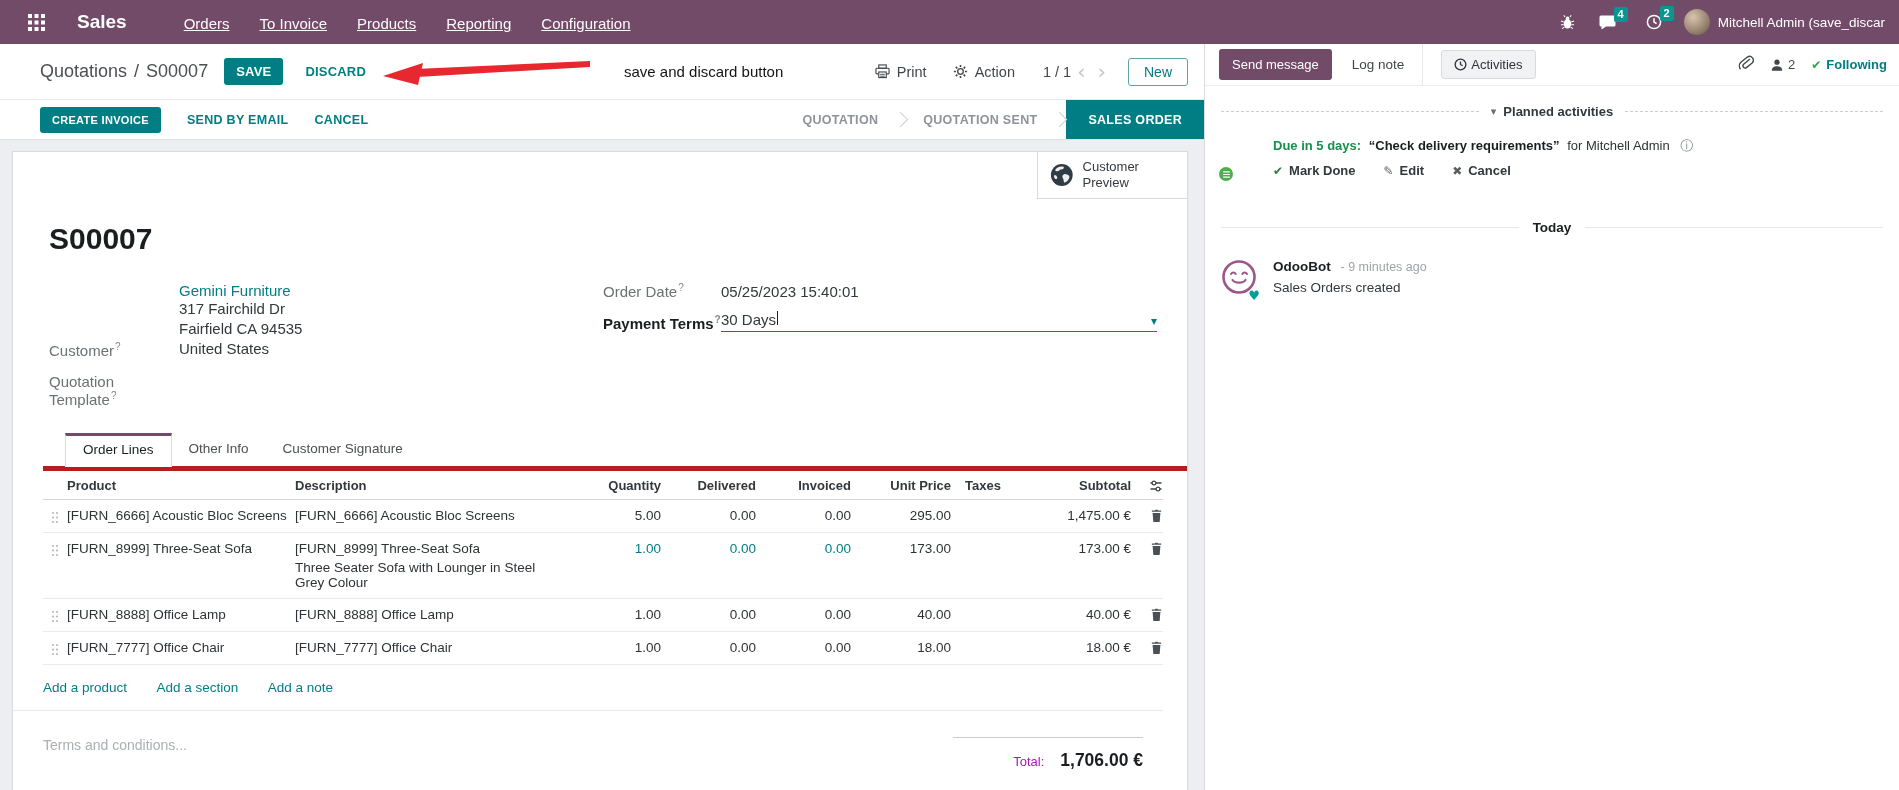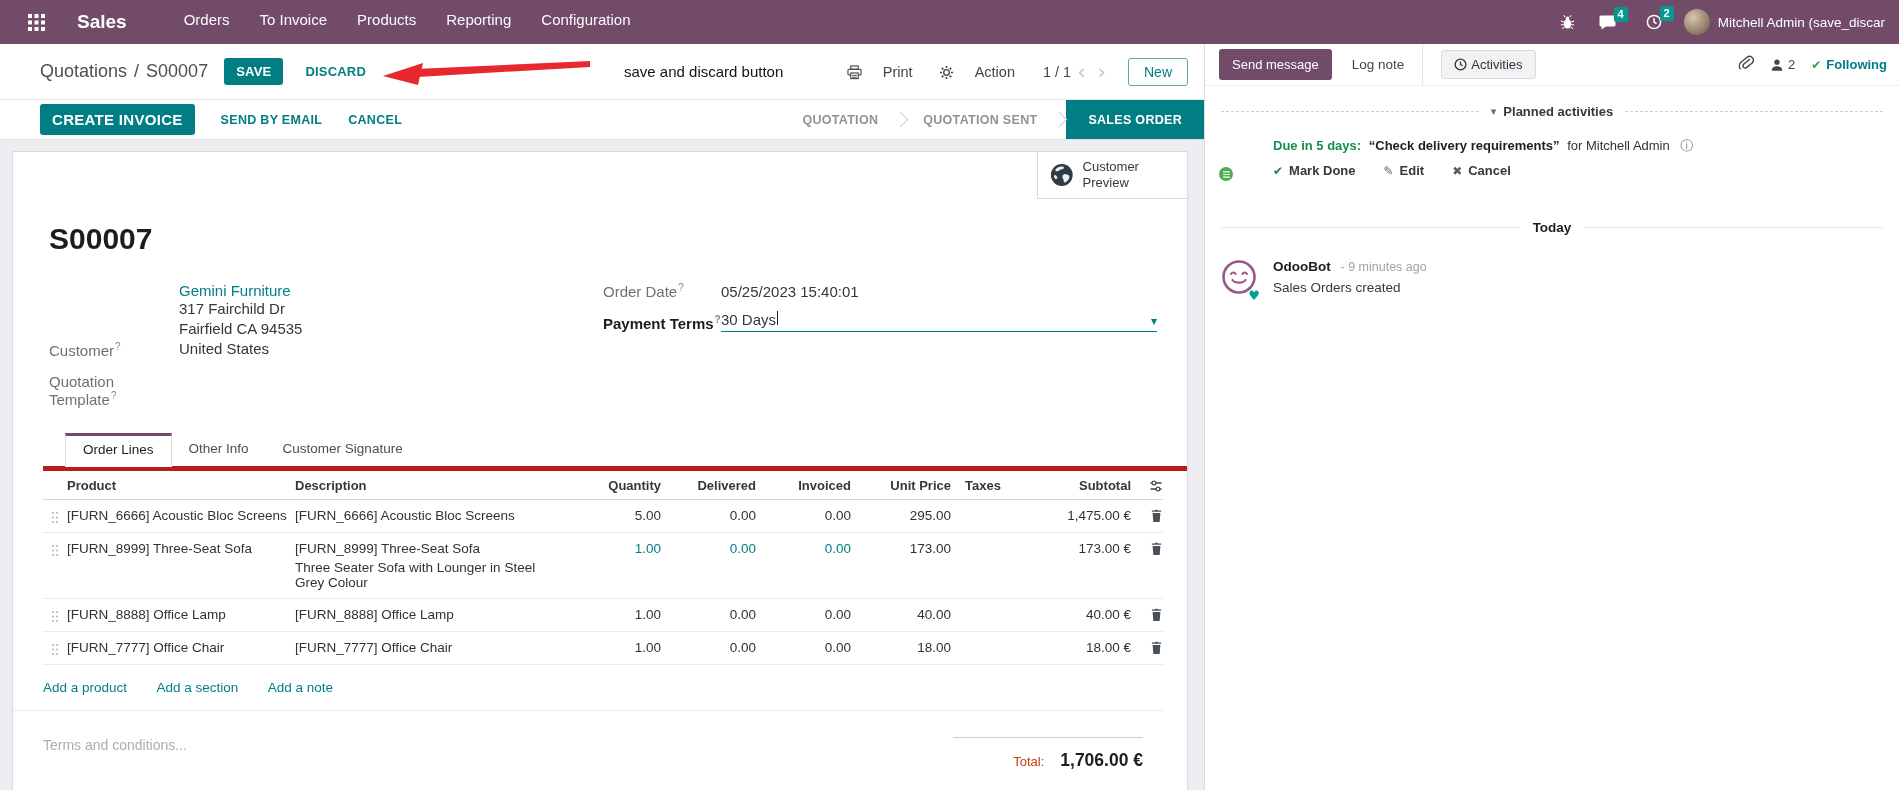--- a/index.html
+++ b/index.html
@@ -4,21 +4,21 @@
 <style>
   * { margin:0; padding:0; box-sizing:border-box; }
   html,body { width:1899px; height:790px; overflow:hidden; background:#fff;
               font-family:"Liberation Sans", sans-serif; -webkit-font-smoothing:antialiased; }
   .uni { font-family:"DejaVu Sans","Liberation Sans",sans-serif; }
 
   
   .navbar { height:44px; background:#714b67; color:#fff; display:flex; align-items:center; padding:0 14px 0 28px; }
   .nav-apps { display:flex; align-items:center; margin-right:32px; cursor:pointer; }
   .brand { font-size:19px; font-weight:700; margin-right:42px; }
-  .nav-menu { display:flex; align-items:flex-start; height:100%; }
+  .nav-menu { display:flex; align-items:flex-end; height:100%;text-decoration:underline; }
   .nav-item { font-size:15px; padding:0 15px; line-height:40px; color:#fdfbfd; cursor:pointer; }
   .nav-right { margin-left:auto; display:flex; align-items:center; }
   .nav-ic { position:relative; display:flex; align-items:center; margin-left:24px; cursor:pointer; }
   .badge { position:absolute; top:-8px; right:-12px; background:#089690; color:#fff; font-size:11px;
            font-weight:700; padding:1px 4px; border-radius:2px; line-height:13px; }
   .nav-avatar { width:26px; height:26px; border-radius:50%; margin-left:22px;
                 background:radial-gradient(circle at 35% 32%, #d8c4ae, #937f6c 62%, #5e5146); }
   .nav-user { font-size:13.5px; margin-left:8px; white-space:nowrap; }
 
   .main { display:flex; height:750px; }
@@ -29,30 +29,30 @@
             border-bottom:1px solid #e8eaec; }
   .crumbs { font-size:18px; color:#4c4f53; white-space:nowrap; }
   .crumbs .sep { margin:0 7px; color:#4c4f53; }
   .btn-save { background:#017e84; color:#fff; border:none; font-size:13px; font-weight:700;
               padding:6px 12px; border-radius:3px; margin-left:16px; cursor:pointer; letter-spacing:.2px; }
   .btn-discard { background:none; border:none; color:#017e84; font-size:13px; font-weight:700;
                  margin-left:22px; cursor:pointer; letter-spacing:.2px; }
   .annotation { display:flex; align-items:center; margin-left:16px;gap:20px; }
   .annotation .ann-text { font-size:15px; color:#141414; margin-left:12px; white-space:nowrap; }
   .hdr-right { margin-left:auto; display:flex; align-items:center; }
-  .hdr-act { display:flex; align-items:flex-end; gap:21px; font-size:14.5px; color:#42464a; margin-left:26px; cursor:pointer; }
+  .hdr-act { display:flex; align-items:center; gap:7px; font-size:14.5px; color:#42464a; margin-left:26px; cursor:pointer; }
   .pager { font-size:14.5px; color:#42464a; margin-left:28px; }
   .chev { font-size:21px; color:#c3c6c9; padding:0 6px; cursor:pointer; line-height:20px; }
   .btn-new { border:1px solid #5ea6aa; color:#017e84; background:#fff; font-size:14px;
              padding:5px 15px; border-radius:3px; margin-left:16px; cursor:pointer; }
 
   
   .statusbar { height:40px; background:#fff; border-bottom:1px solid #dfe1e4; display:flex;
                align-items:center; padding-left:40px; }
-  .btn-primary { background:#017e84; color:#fff; border:none; font-size:15px; font-weight:700;
+  .btn-primary { background:#017e84; color:#fff; border:none; font-size:11px; font-weight:700;
                  padding:7px 12px; border-radius:3px; letter-spacing:.3px; cursor:pointer; }
   .btn-flat { background:none; border:none; color:#017e84; font-size:12.5px; font-weight:700;
               margin-left:26px; letter-spacing:.3px; cursor:pointer; }
   .state-group { margin-left:auto; height:100%; display:flex; align-items:center; }
   .state { padding:0 16px; font-size:12.5px; font-weight:600; color:#8f9398; letter-spacing:.3px; cursor:pointer; }
   .state-sep { width:11px; height:11px; border-top:1px solid #cdd0d3; border-right:1px solid #cdd0d3;
                transform:rotate(45deg); margin:0 1px; }
   .state.active { background:#017e84; color:#fff; height:100%; display:flex; align-items:center; padding:0 22px; }
 
   
@@ -105,21 +105,21 @@
   .desc2 { margin-top:4px; }
   .desc2:empty { display:none; margin:0; }
   .add-links { padding:13px 0 14px 30px; margin-right:24px; border-bottom:1px solid #e9ebed; }
   .add-links span { color:#017e84; font-size:13.5px; margin-right:25px; cursor:pointer; }
 
   .sheet-bottom { display:flex; justify-content:space-between; padding:26px 44px 0 30px; }
   .terms { color:#abaeb3; font-size:14px; cursor:text; }
   .total-box { width:190px; }
   .total-line { border-top:1px solid #c9ccd0; margin-bottom:12px; }
   .total-row { display:flex; justify-content:flex-end; align-items:baseline; gap:16px; }
-  .total-label { font-size:13px; color:#c2410c; }
+  .total-label { font-size:13px; color:#a21caf; }
   .total-value { font-size:17.5px; font-weight:700; color:#1b1e21; }
 
   
   .chatter { flex:1; background:#fff; border-left:1px solid #d9dbde; display:flex; flex-direction:column; }
   .chatter-top { height:42px; display:flex; align-items:center; padding:0 10px 0 14px; border-bottom:1px solid #ebedef; }
   .btn-sendmsg { background:#714b67; color:#fff; border:none; font-size:13px; padding:8px 13px;
                  border-radius:3px; cursor:pointer; }
   .lognote { margin-left:20px; font-size:13.5px; color:#42464a; cursor:pointer; }
   .vdiv { width:1px; height:42px; background:#e4e6e9; margin:0 18px; }
   .btn-activities { display:flex; align-items:center; gap:4px; background:#f1f2f4; border:1px solid #d8dadd;

